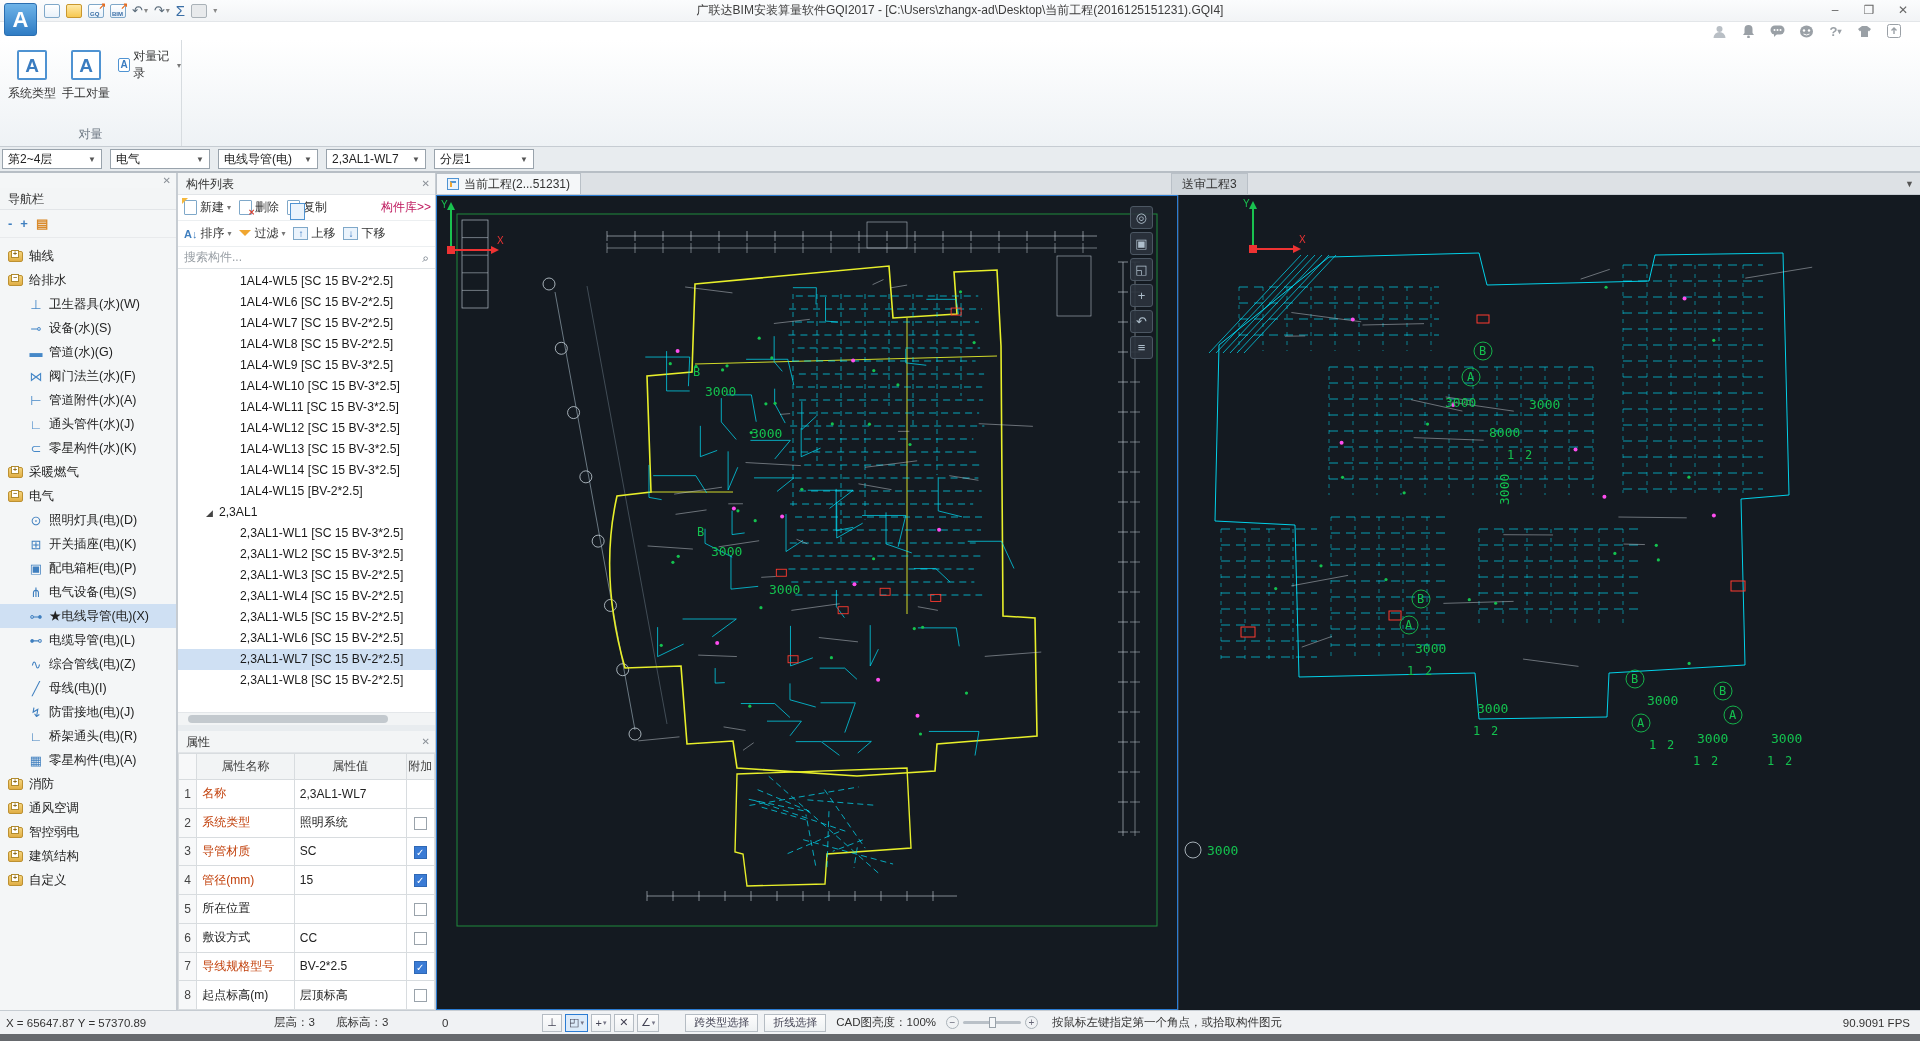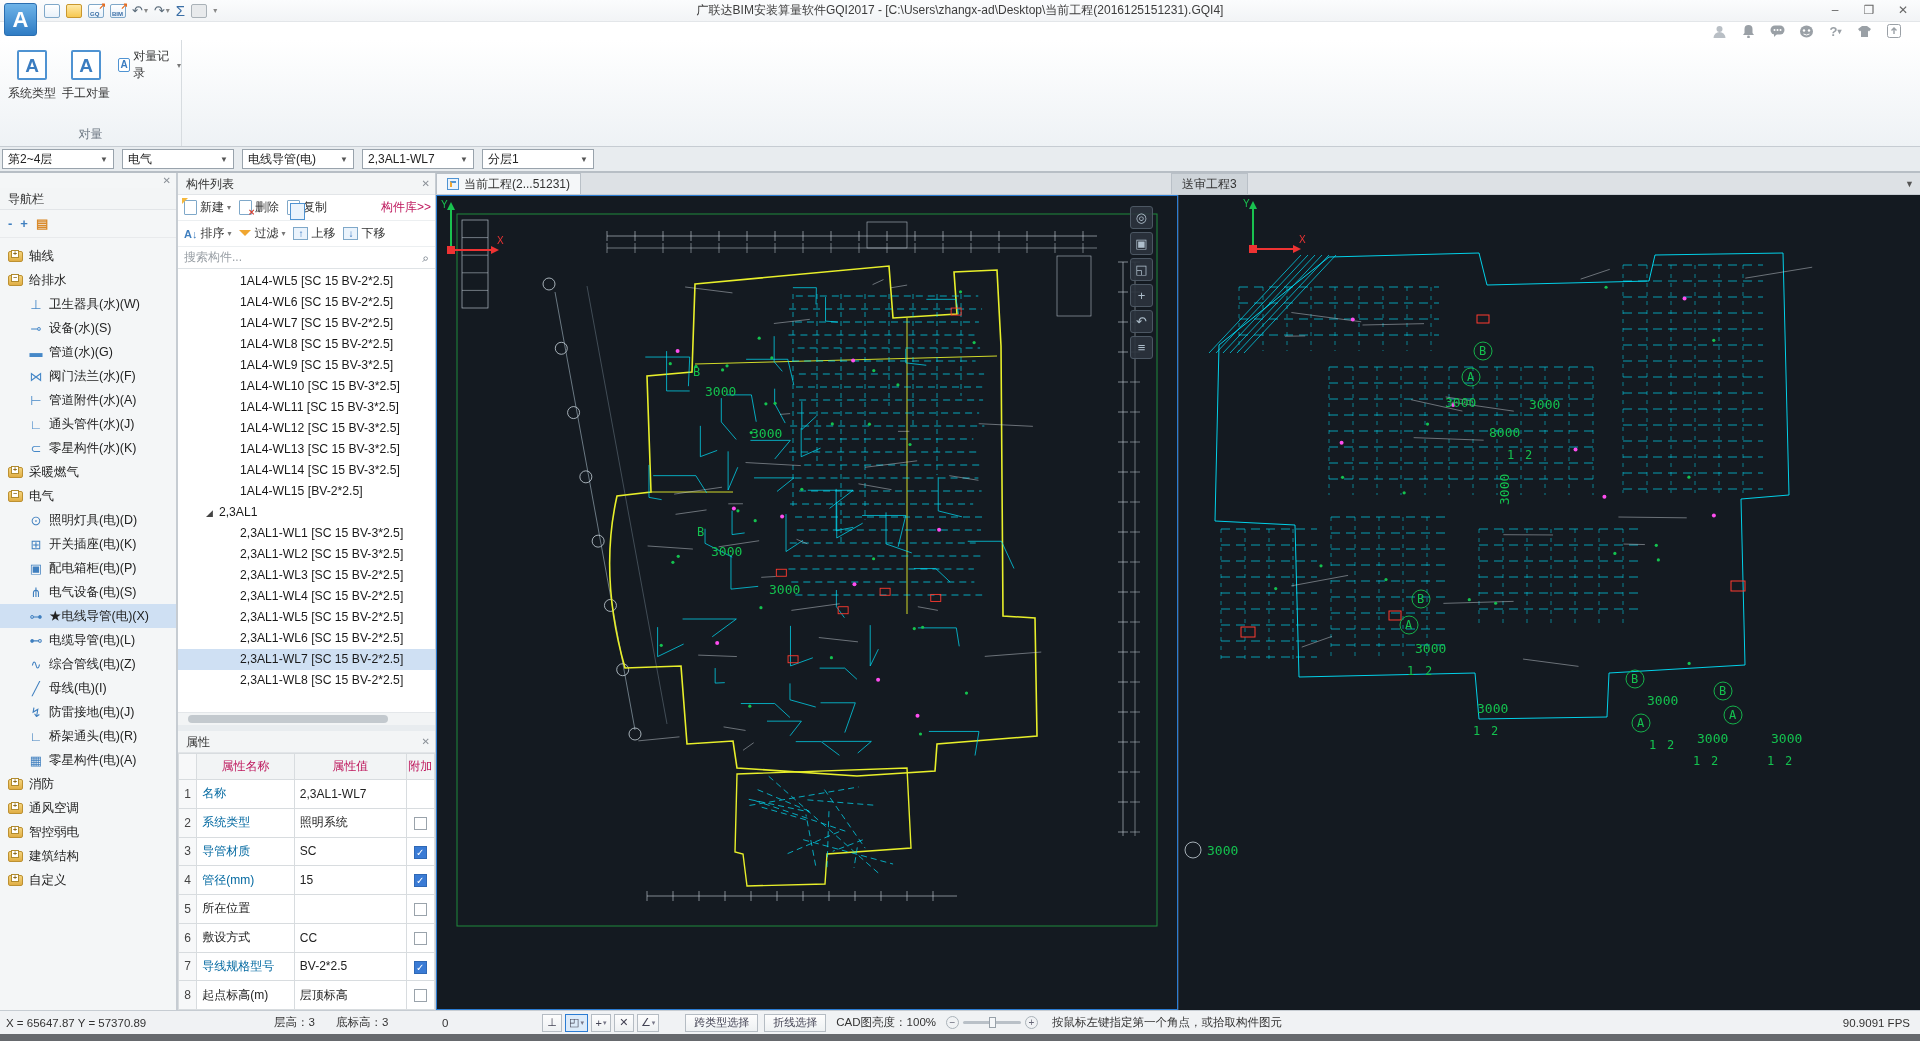--- a/index.html
+++ b/index.html
@@ -35,21 +35,21 @@
   .bigbtn{position:absolute;top:6px;width:52px;height:74px;display:flex;flex-direction:column;align-items:center;gap:5px}
   .bigbtn .aicn{width:30px;height:30px;border:2px solid #4f93d2;border-radius:2px;background:#fff;color:#3a7cc0;font-size:19px;font-weight:bold;text-align:center;line-height:27px;margin-top:4px}
   .bigbtn .blabel{font-size:12px;color:#333}
   .recbtn{position:absolute;left:118px;top:8px;display:flex;align-items:center;gap:3px;font-size:12px;color:#333}
   .recbtn .aicn-s{width:14px;height:14px;border:1px solid #4f93d2;border-radius:2px;background:#fff;color:#3a7cc0;font-size:10px;font-weight:bold;text-align:center;line-height:12px}
   .recbtn .dd{font-size:8px;color:#777}
   .rgroup .glabel{position:absolute;bottom:3px;left:0;right:0;text-align:center;color:#6b7681;font-size:12px}
 
   
   .comborow{height:26px;background:#e8ecef;border-bottom:2px solid #b7bec5;display:flex;align-items:center;gap:8px;padding-left:2px}
-  .combo{width:112px;height:20px;background:#fff;border:1px solid #99a3ac;display:flex;align-items:center;padding:0 5px;position:relative;font-size:12px}
+  .combo{width:100px;height:20px;background:#fff;border:1px solid #99a3ac;display:flex;align-items:center;padding:0 5px;position:relative;font-size:12px}
   .combo .cval{flex:1;white-space:nowrap;overflow:hidden}
   .combo .carr{font-size:8px;color:#555}
 
   
   .main{height:837px;display:flex}
   .panelclose{height:15px;display:flex;justify-content:flex-end;align-items:center;padding-right:5px;color:#8a9097;font-size:10px}
   .ptitle{height:22px;line-height:22px;padding-left:8px;color:#333;background:#f3f5f6;border-bottom:1px solid #e2e5e8;position:relative}
   .ptitle .px{position:absolute;right:5px;top:0;color:#8a9097;font-size:10px}
 
   
@@ -87,26 +87,26 @@
   .crow.group{padding-left:28px}
   .crow.group .tri{display:inline-block;margin-right:6px;font-size:9px;color:#444}
   .crow.sel{background:#cfe0f3}
   .hscroll{height:13px;background:#f2f4f5;position:relative;border-top:1px solid #e4e7ea}
   .hscroll .thumb{position:absolute;left:10px;top:2px;height:8px;width:200px;background:#c3c9ce;border-radius:4px}
 
   
   .propwrap{height:285px;display:flex;flex-direction:column;border-top:6px solid #e8ecef}
   .ptable{flex:1;border-collapse:collapse;table-layout:fixed;font-size:12px}
   .ptable th,.ptable td{border:1px solid #d8dcdf;height:26px;padding:0 5px;overflow:hidden;white-space:nowrap}
-  .ptable th{background:#f2f4f5;font-weight:normal;color:#be185d}
+  .ptable th{background:#f2f4f5;font-weight:normal;color:#404040}
   .ptable .numc{width:18px;background:#f7f8f9;text-align:center;color:#444;padding:0}
   .ptable .namec{width:96px}
   .ptable .valc{width:110px}
   .ptable .chkc{width:28px;text-align:center;padding:0}
-  .ptable td.bluename{color:#0369a1}
+  .ptable td.bluename{color:#c2410c}
   .cb{display:inline-block;width:13px;height:13px;border:1px solid #9aa3ab;background:#fff;vertical-align:middle}
   .cb.on{background:#3a7bd5;border-color:#2f68b5;color:#fff;font-size:10px;line-height:12px;text-align:center}
 
   
   .cadarea{flex:1;display:flex;flex-direction:column;min-width:0}
   .tabbar{height:22px;background:#dde1e5;border-bottom:1px solid #c6ccd2;display:flex;align-items:flex-end}
   .ctab{height:21px;display:flex;align-items:center;gap:5px;padding:0 10px;font-size:12px;color:#333;background:#cfd5da;border:1px solid #b9c0c7;border-bottom:none}
   .ctab.active{background:#f5f7f9}
   .ctab .ticon{width:12px;height:12px;border:1px solid #4f93d2;background:#eaf3fc;position:relative}
   .ctab .ticon::after{content:"";position:absolute;inset:2px;border-top:2px solid #4f93d2;border-left:2px solid #f0a630}

